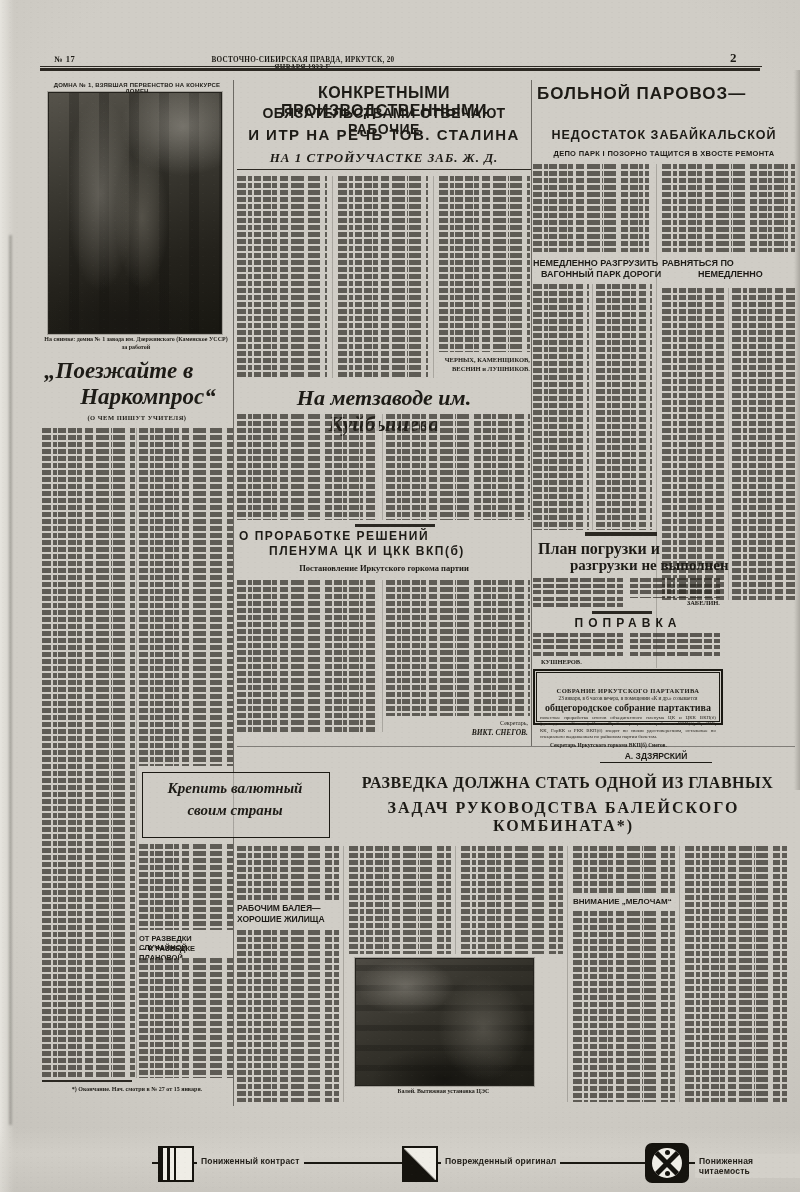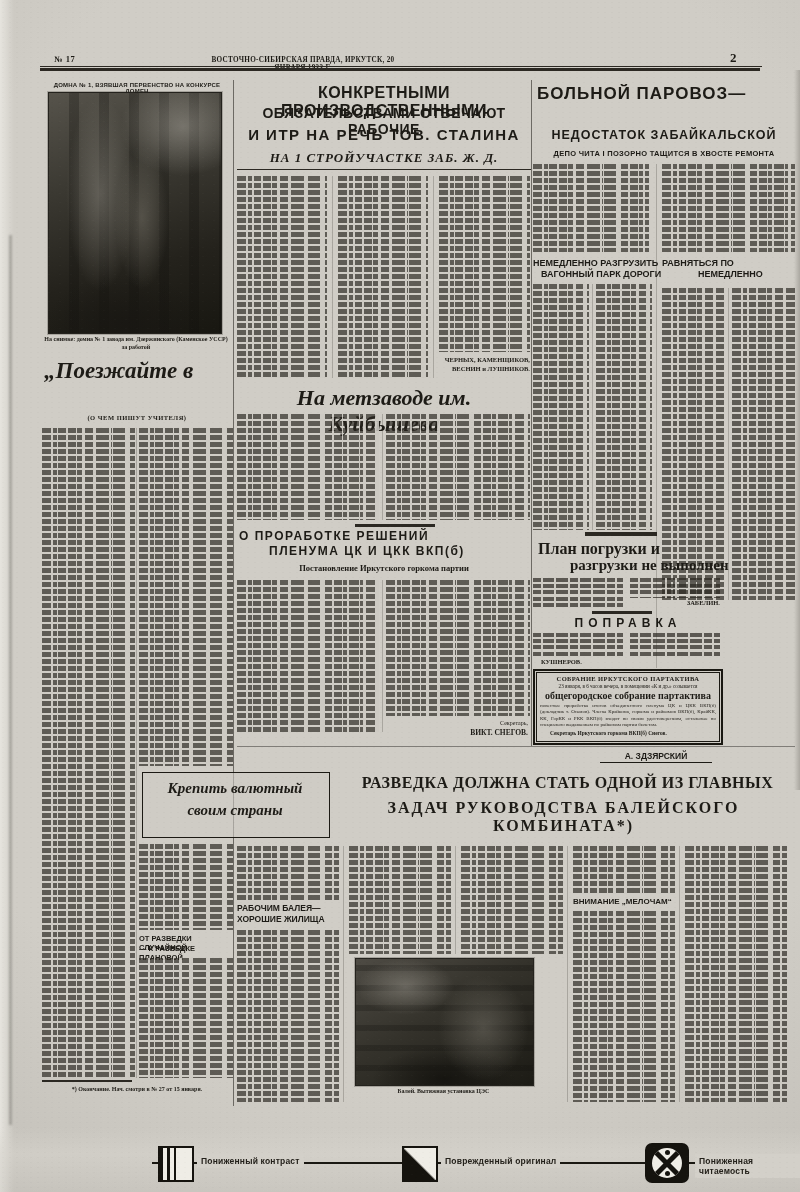--- a/index.html
+++ b/index.html
@@ -73,20 +73,21 @@
 
   <div class="vline" style="left:233px;top:80px;height:1026px;"></div>
   <div class="vline" style="left:531px;top:80px;height:666px;"></div>
 
   <div class="abs b ctr sans" style="left:42px;top:82px;width:190px;font-size:6px;letter-spacing:.2px;">ДОМНА № 1, ВЗЯВШАЯ ПЕРВЕНСТВО НА КОНКУРСЕ ДОМЕН</div>
   <div class="photo" id="photo1" style="left:48px;top:92px;width:172px;height:240px;"></div>
   <div class="abs b ctr" style="left:44px;top:336px;width:184px;font-size:6px;">На снимке: домна № 1 завода им. Дзержинского (Каменское УССР)</div>
   <div class="abs b ctr" style="left:44px;top:344px;width:184px;font-size:6px;">за работой</div>
 
   <div class="abs b i" style="left:44px;top:358px;width:188px;font-size:23px;">„Поезжайте в</div>
+  <div class="abs b i ctr" style="left:66px;top:384px;width:164px;font-size:23px;">Наркомпрос“</div>
   <div class="abs b ctr" style="left:42px;top:414px;width:190px;font-size:6.5px;letter-spacing:.5px;">(О ЧЕМ ПИШУТ УЧИТЕЛЯ)</div>
 
   <div class="gk" style="left:42px;top:428px;width:93px;height:650px;"></div>
   <div class="gut" style="left:136px;top:428px;height:650px;"></div>
   <div class="gk" style="left:139px;top:428px;width:94px;height:338px;"></div>
   <div class="gk" style="left:139px;top:844px;width:94px;height:86px;"></div>
   <div class="abs b sans" style="left:139px;top:934px;width:94px;font-size:7.5px;">ОТ РАЗВЕДКИ СЛУЧАЙНОЙ</div>
   <div class="abs b sans" style="left:139px;top:944px;width:94px;font-size:7.5px;">— К РАЗВЕДКЕ ПЛАНОВОЙ</div>
   <div class="gk" style="left:139px;top:958px;width:94px;height:120px;"></div>
   <div class="rule ink" style="left:42px;top:1080px;width:90px;height:2px;"></div>
@@ -112,25 +113,25 @@
   <div class="gk" style="left:386px;top:414px;width:144px;height:106px;"></div>
 
   <div class="rule ink" style="left:355px;top:524px;width:80px;height:3px;"></div>
   <div class="abs b sans" style="left:239px;top:529px;font-size:12px;letter-spacing:1.5px;">О ПРОРАБОТКЕ РЕШЕНИЙ</div>
   <div class="abs b sans" style="left:269px;top:544px;font-size:12px;letter-spacing:1.5px;">ПЛЕНУМА ЦК И ЦКК ВКП(б)</div>
   <div class="abs b ctr" style="left:237px;top:563px;width:294px;font-size:8.5px;">Постановление Иркутского горкома партии</div>
   <div class="gk" style="left:237px;top:580px;width:142px;height:152px;"></div>
   <div class="gut" style="left:382px;top:580px;height:152px;"></div>
   <div class="gk" style="left:386px;top:580px;width:144px;height:136px;"></div>
   <div class="abs rgt" style="left:390px;top:720px;width:138px;font-size:6px;">Секретарь,</div>
-  <div class="abs b rgt" style="left:390px;top:728px;width:138px;font-size:7.5px;">ВИКТ. СНЕГОВ.</div>
+  <div class="abs b rgt" style="left:390px;top:728px;width:138px;font-size:7.5px;font-style:italic;">ВИКТ. СНЕГОВ.</div>
 
   <div class="abs b sans" style="left:537px;top:84px;width:258px;font-size:17px;letter-spacing:1px;">БОЛЬНОЙ ПАРОВОЗ—</div>
   <div class="abs b ctr sans" style="left:533px;top:128px;width:262px;font-size:12.5px;letter-spacing:1px;">НЕДОСТАТОК ЗАБАЙКАЛЬСКОЙ</div>
-  <div class="abs b ctr sans" style="left:533px;top:149px;width:262px;font-size:7.5px;letter-spacing:.3px;">ДЕПО ЧИТА I ПОЗОРНО ТАЩИТСЯ В ХВОСТЕ РЕМОНТА</div>
+  <div class="abs b ctr sans" style="left:533px;top:149px;width:262px;font-size:7.5px;letter-spacing:.3px;">ДЕПО ПАРК I ПОЗОРНО ТАЩИТСЯ В ХВОСТЕ РЕМОНТА</div>
 
   <div class="gk" style="left:533px;top:164px;width:116px;height:88px;"></div>
   <div class="gk" style="left:662px;top:164px;width:133px;height:88px;"></div>
   <div class="gut" style="left:656px;top:164px;height:504px;"></div>
 
   <div class="abs b sans" style="left:533px;top:258px;font-size:9px;">НЕМЕДЛЕННО РАЗГРУЗИТЬ</div>
   <div class="abs b sans" style="left:541px;top:269px;font-size:9px;">ВАГОННЫЙ ПАРК ДОРОГИ</div>
   <div class="gk" style="left:533px;top:284px;width:56px;height:246px;"></div>
   <div class="gut" style="left:592px;top:284px;height:246px;"></div>
   <div class="gk" style="left:596px;top:284px;width:56px;height:246px;"></div>
@@ -147,21 +148,21 @@
   <div class="gk sm" style="left:533px;top:578px;width:90px;height:30px;"></div>
   <div class="gk sm" style="left:630px;top:578px;width:90px;height:20px;"></div>
   <div class="abs b rgt" style="left:640px;top:599px;width:80px;font-size:6.5px;">ЗАБЕЛИН.</div>
 
   <div class="rule ink" style="left:592px;top:611px;width:60px;height:3px;"></div>
   <div class="abs b ctr sans" style="left:533px;top:616px;width:190px;font-size:12px;letter-spacing:5px;">ПОПРАВКА</div>
   <div class="gk sm" style="left:533px;top:633px;width:90px;height:24px;"></div>
   <div class="gk sm" style="left:630px;top:633px;width:90px;height:24px;"></div>
   <div class="abs b" style="left:541px;top:658px;font-size:6.5px;">КУШНЕРОВ.</div>
 
-  <div class="abs" style="left:533px;top:669px;width:190px;height:76px;border:2px solid #1a1812;box-shadow:inset 0 0 0 1px #cfccc5, inset 0 0 0 2px #1a1812;padding:4px 5px;box-sizing:border-box;">
+  <div class="abs" style="left:533px;top:669px;width:190px;height:56px;border:2px solid #1a1812;box-shadow:inset 0 0 0 1px #cfccc5, inset 0 0 0 2px #1a1812;padding:16px 5px;box-sizing:border-box;">
     <div class="b ctr" style="font-size:6.5px;letter-spacing:.4px;">СОБРАНИЕ ИРКУТСКОГО ПАРТАКТИВА</div>
     <div class="ctr" style="font-size:5.2px;margin-top:1px;">23 января, в 6 часов вечера, в помещении «К и др.» созывается</div>
     <div class="b ctr" style="font-size:10px;margin-top:1px;">общегородское собрание партактива</div>
     <div style="font-size:5px;line-height:1.25;text-align:justify;margin-top:2px;color:#2a2721;">повестка: проработка итогов объединенного пленума ЦК и ЦКК ВКП(б) (докладчик т. Осьмов). Члены Крайкома, горкома и райкомов ВКП(б), КрайКК, КК, ГорКК и РКК ВКП(б) входят по своим удостоверениям, остальные по специально выдаваемым по райкомам партии билетам.</div>
     <div class="b" style="font-size:5.4px;margin-top:2px;padding-left:10px;">Секретарь Иркутского горкома ВКП(б) Снегов.</div>
   </div>
 
   <div class="rule" style="left:237px;top:746px;width:558px;height:1px;background:rgba(32,29,24,.45);"></div>
   <div class="abs b ctr sans" style="left:600px;top:751px;width:112px;font-size:8.5px;border-bottom:1px solid #1d1b15;padding-bottom:1px;">А. ЗДЗЯРСКИЙ</div>
 

